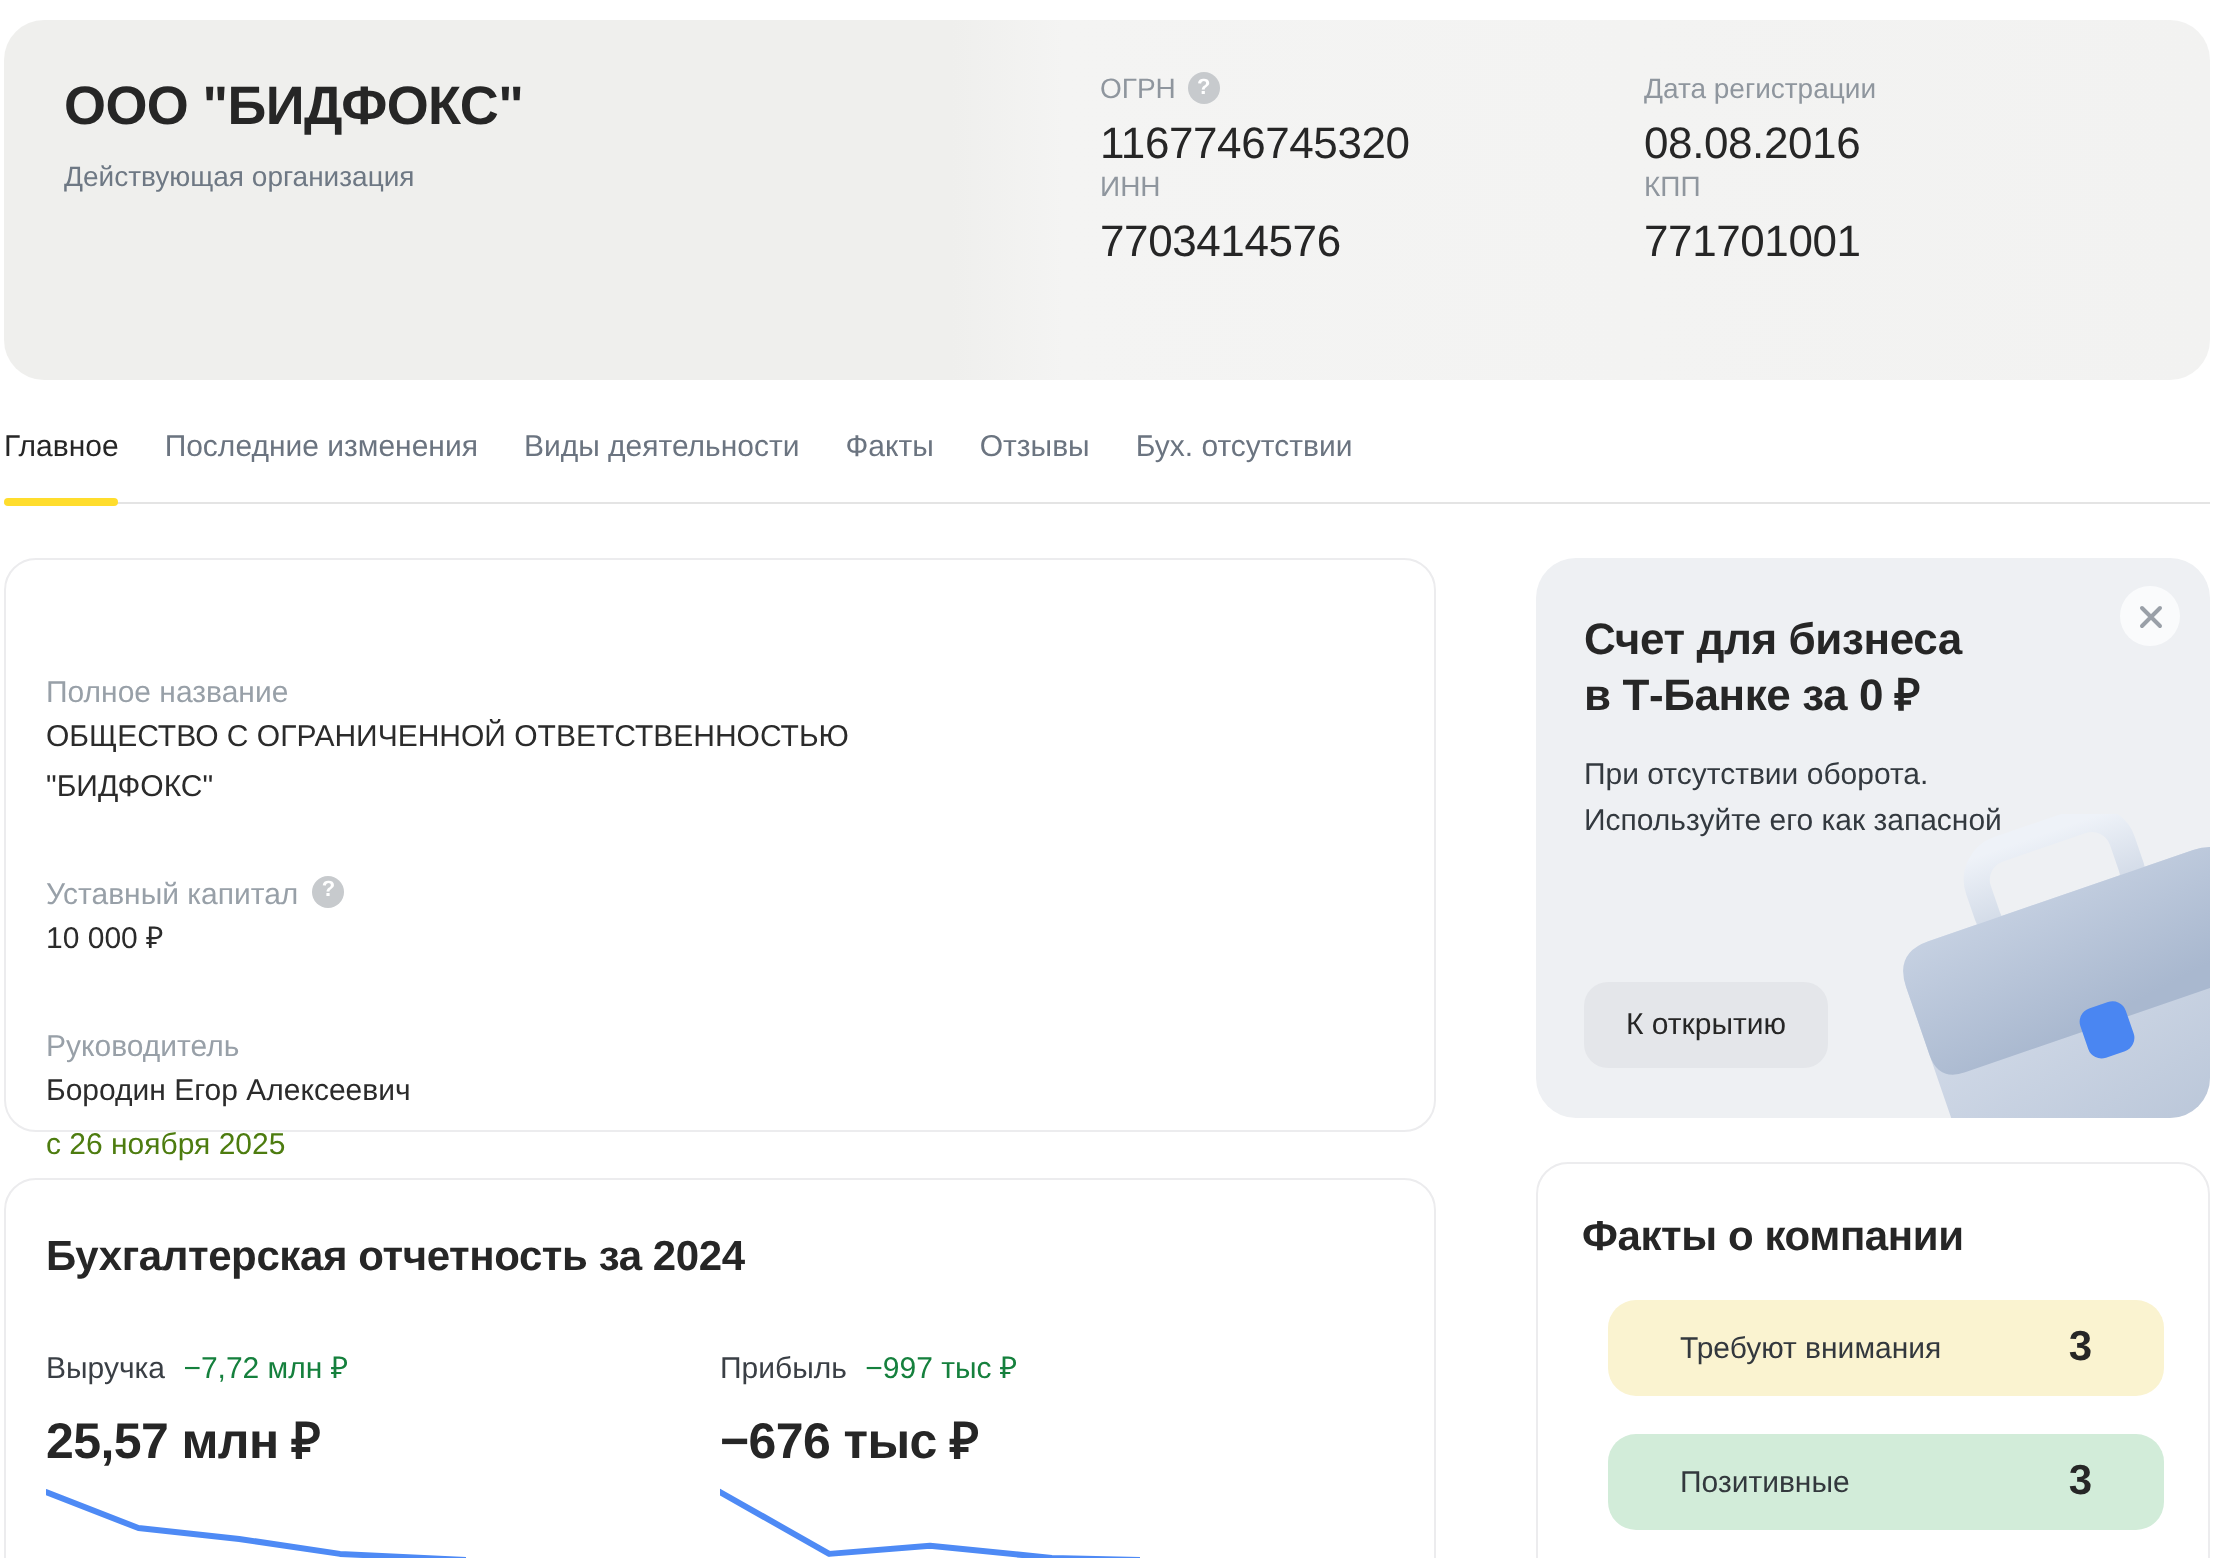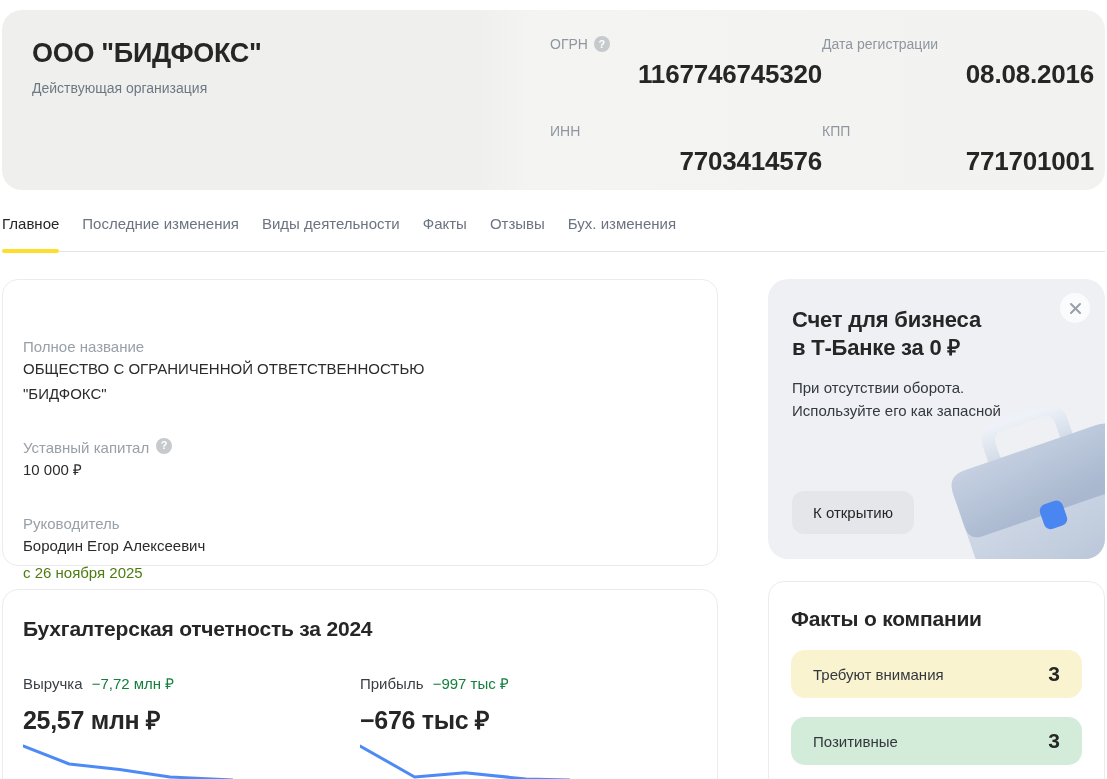--- a/index.html
+++ b/index.html
@@ -7,23 +7,23 @@
     font-family:"Liberation Sans", sans-serif; color:#262626; }
   .page { padding:10px 2px 0; }
 
   
   .header-card { position:relative; height:180px; border-radius:20px;
     background:linear-gradient(90deg,#efefed 0%,#efefed 43%,#f4f4f3 48%,#f2f2f1 100%);
     padding:28px 30px; }
   .company-name { font-size:27px; font-weight:700; letter-spacing:-0.3px; }
   .company-status { margin-top:11px; font-size:14px; color:#6e7884; }
   .header-fields { position:absolute; left:548px; top:26px;
-    display:grid; grid-template-columns:272px 272px; row-gap:33px; }
+    display:grid; grid-template-columns:272px 272px; }
   .hfield .hlabel { font-size:14px; color:#8f969e; display:flex; align-items:center; gap:6px; }
-  .hfield .hvalue { margin-top:7px; font-size:26px; font-weight:700; letter-spacing:-0.2px;text-align:right; }
+  .hfield .hvalue { margin-top:7px; font-size:22px; font-weight:400; letter-spacing:-0.2px; }
   .help-icon { display:inline-flex; width:16px; height:16px; border-radius:50%;
     background:#c7cacd; color:#fff; font-size:11px; font-weight:700;
     align-items:center; justify-content:center; cursor:pointer; }
   .help-icon::before { content:"?"; }
 
   
   .tabs { display:flex; gap:23px; margin-top:25px; border-bottom:1px solid #e4e4e4; }
   .tab { font-size:15px; color:#6b7480; padding-bottom:19px; position:relative; cursor:pointer; white-space:nowrap; }
   .tab.active { color:#262626; }
   .tab.active::after { content:""; position:absolute; left:0; right:0; bottom:-2px;
@@ -67,22 +67,22 @@
   .promo-btn { position:absolute; left:24px; bottom:25px; border:none; cursor:pointer;
     background:#e4e6ea; border-radius:12px; padding:13px 21px; font-size:15px;
     font-family:inherit; color:#262626; }
   .promo-close { position:absolute; top:14px; right:15px; width:30px; height:30px;
     border-radius:50%; background:#fafbfc; border:none; cursor:pointer;
     display:flex; align-items:center; justify-content:center; }
   .promo-art { position:absolute; right:-48px; bottom:-38px; pointer-events:none; }
 
   
   .facts-card { padding:25px 22px; height:220px; }
-  .fact-pill { margin-top:19px; height:48px; border-radius:14px; padding:0 22px;
-    display:flex; align-items:center; justify-content:space-between; cursor:pointer; }
+  .fact-pill { margin-top:19px; height:48px; border-radius:14px; padding:0 36px;
+    display:flex; align-items:center; justify-content:space-between; cursor:pointer;margin-left:13px; }
   .fact-pill:first-of-type { margin-top:21px; }
   .fact-pill.warning { background:#faf3d0; }
   .fact-pill.positive { background:#d2ecd9; }
   .fact-pill-label { font-size:15px; color:#33383d; }
   .fact-pill-count { font-size:21px; font-weight:700; }
   .fact-item { margin-top:21px; display:flex; align-items:center; gap:14px; }
   .fact-dot { width:16px; height:16px; border-radius:50%; background:#f7edb9; flex:none; }
   .fact-item-label { font-size:16px; color:#33383d; }
 </style>
 </head>
@@ -122,21 +122,21 @@
       </div>
     </div>
   </div>
 
   <div class="tabs">
     <div class="tab active">Главное</div>
     <div class="tab">Последние изменения</div>
     <div class="tab">Виды деятельности</div>
     <div class="tab">Факты</div>
     <div class="tab">Отзывы</div>
-    <div class="tab">Бух. изменения</div>
+    <div class="tab">Бух. отсутствии</div>
   </div>
 
   <div class="content">
 
     <div class="col-left">
 
       <div class="card req-card">
         <div class="req-rows">
           <div class="req-row">
             <div class="req-label">

